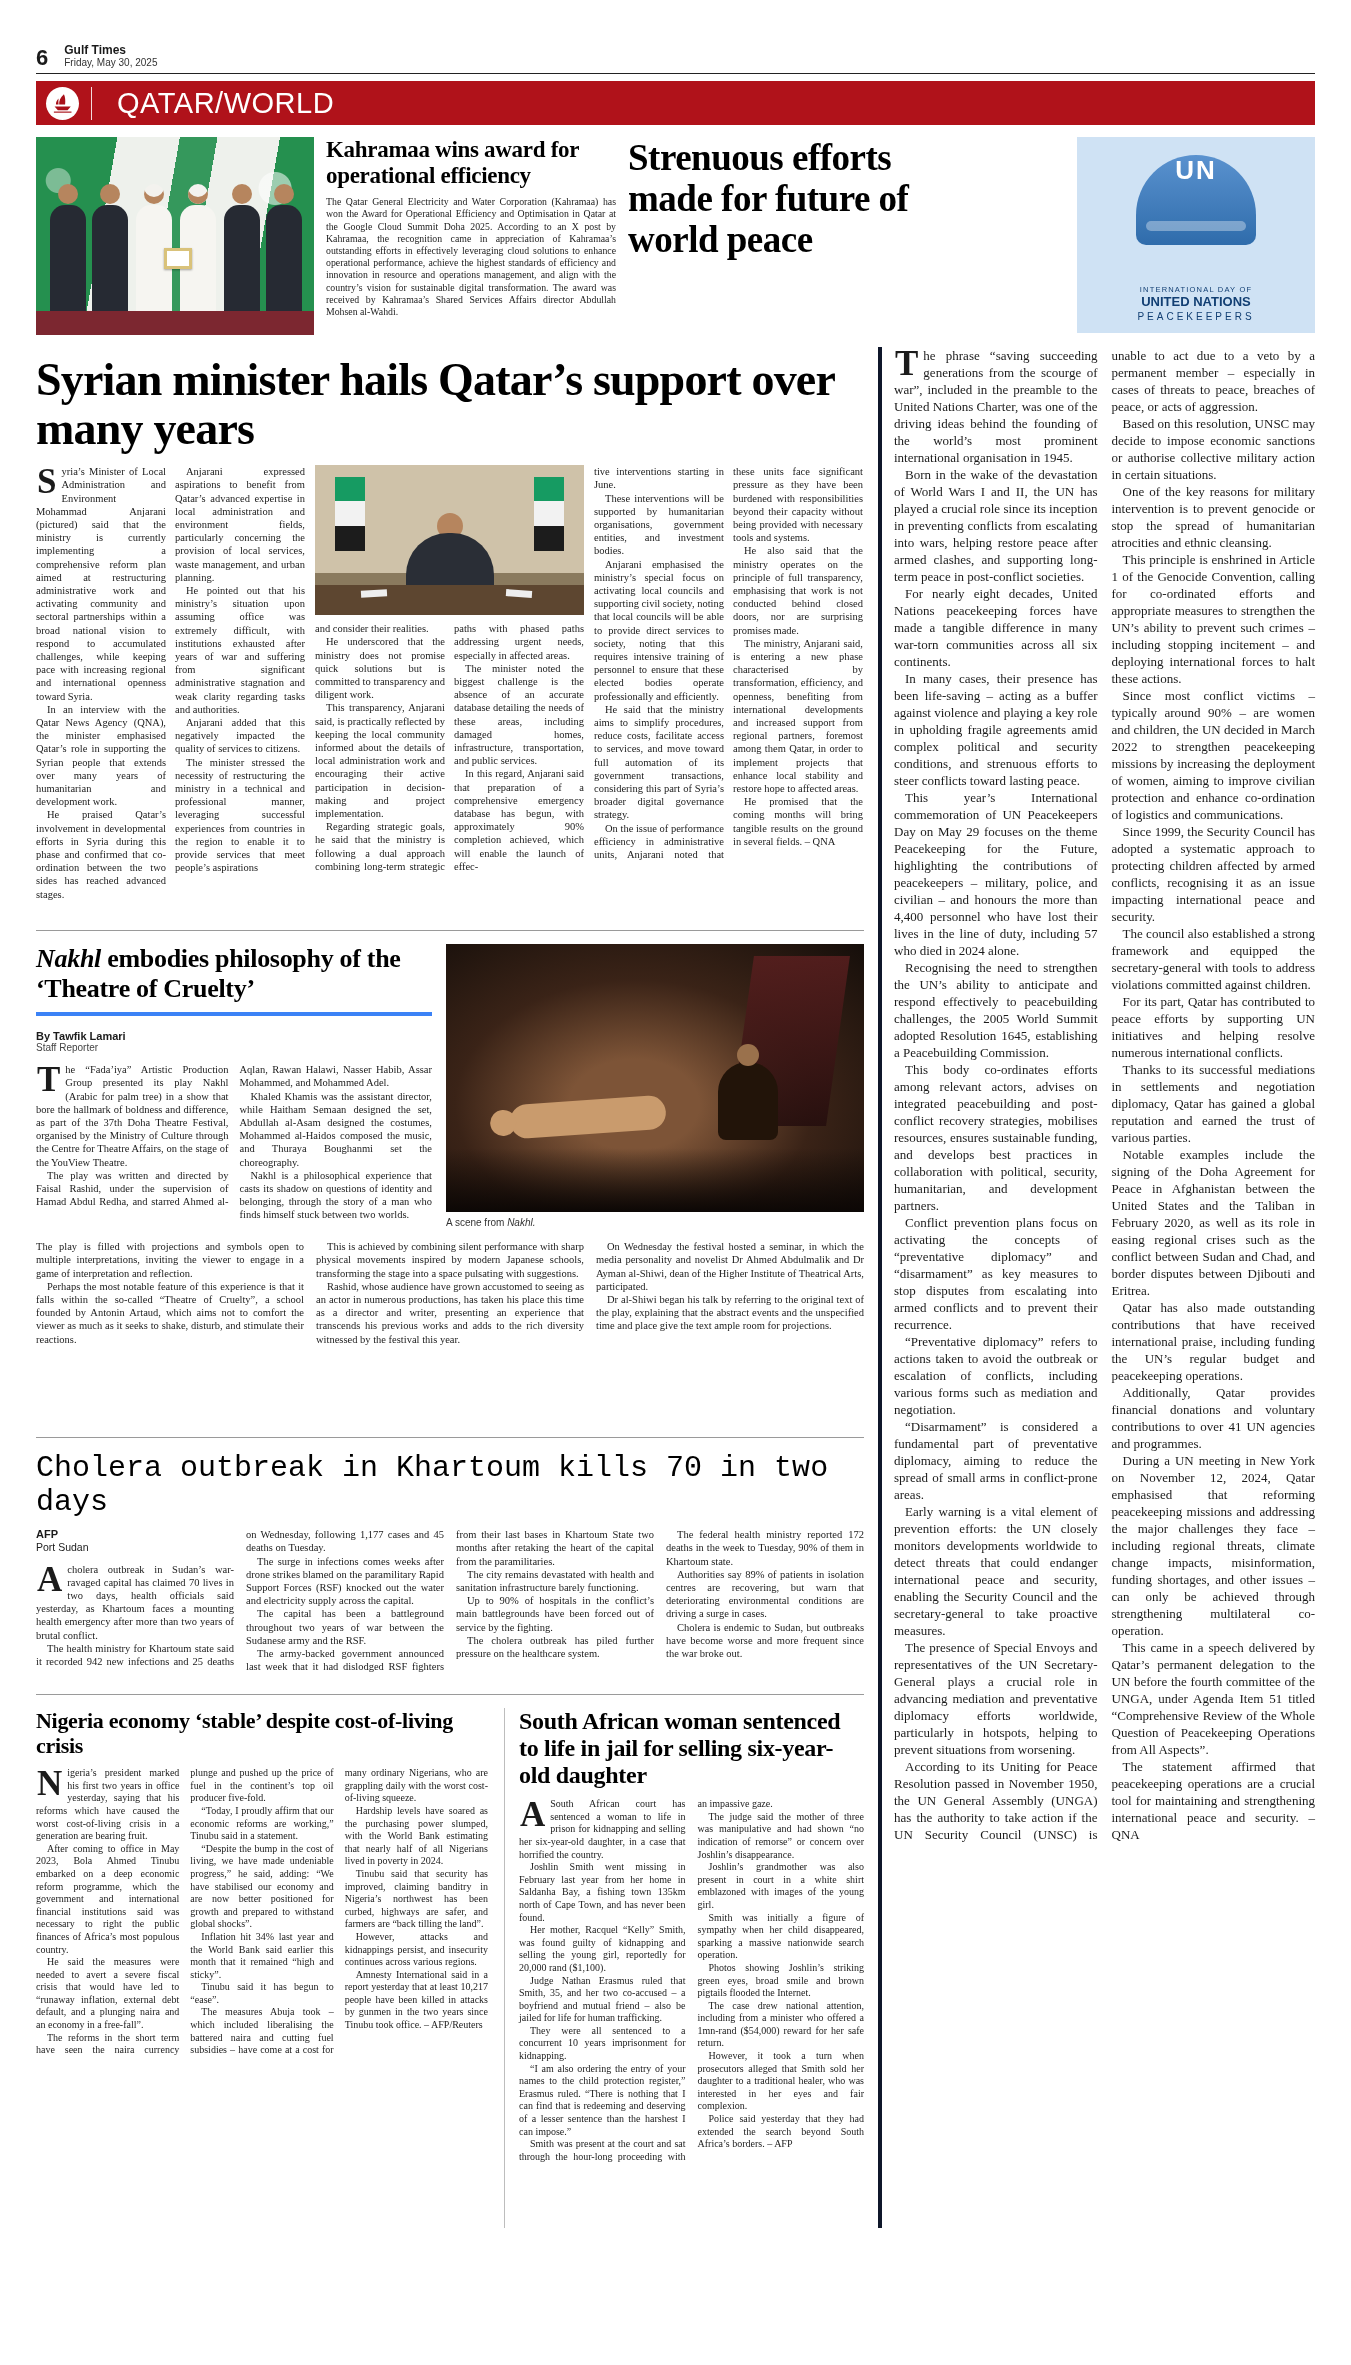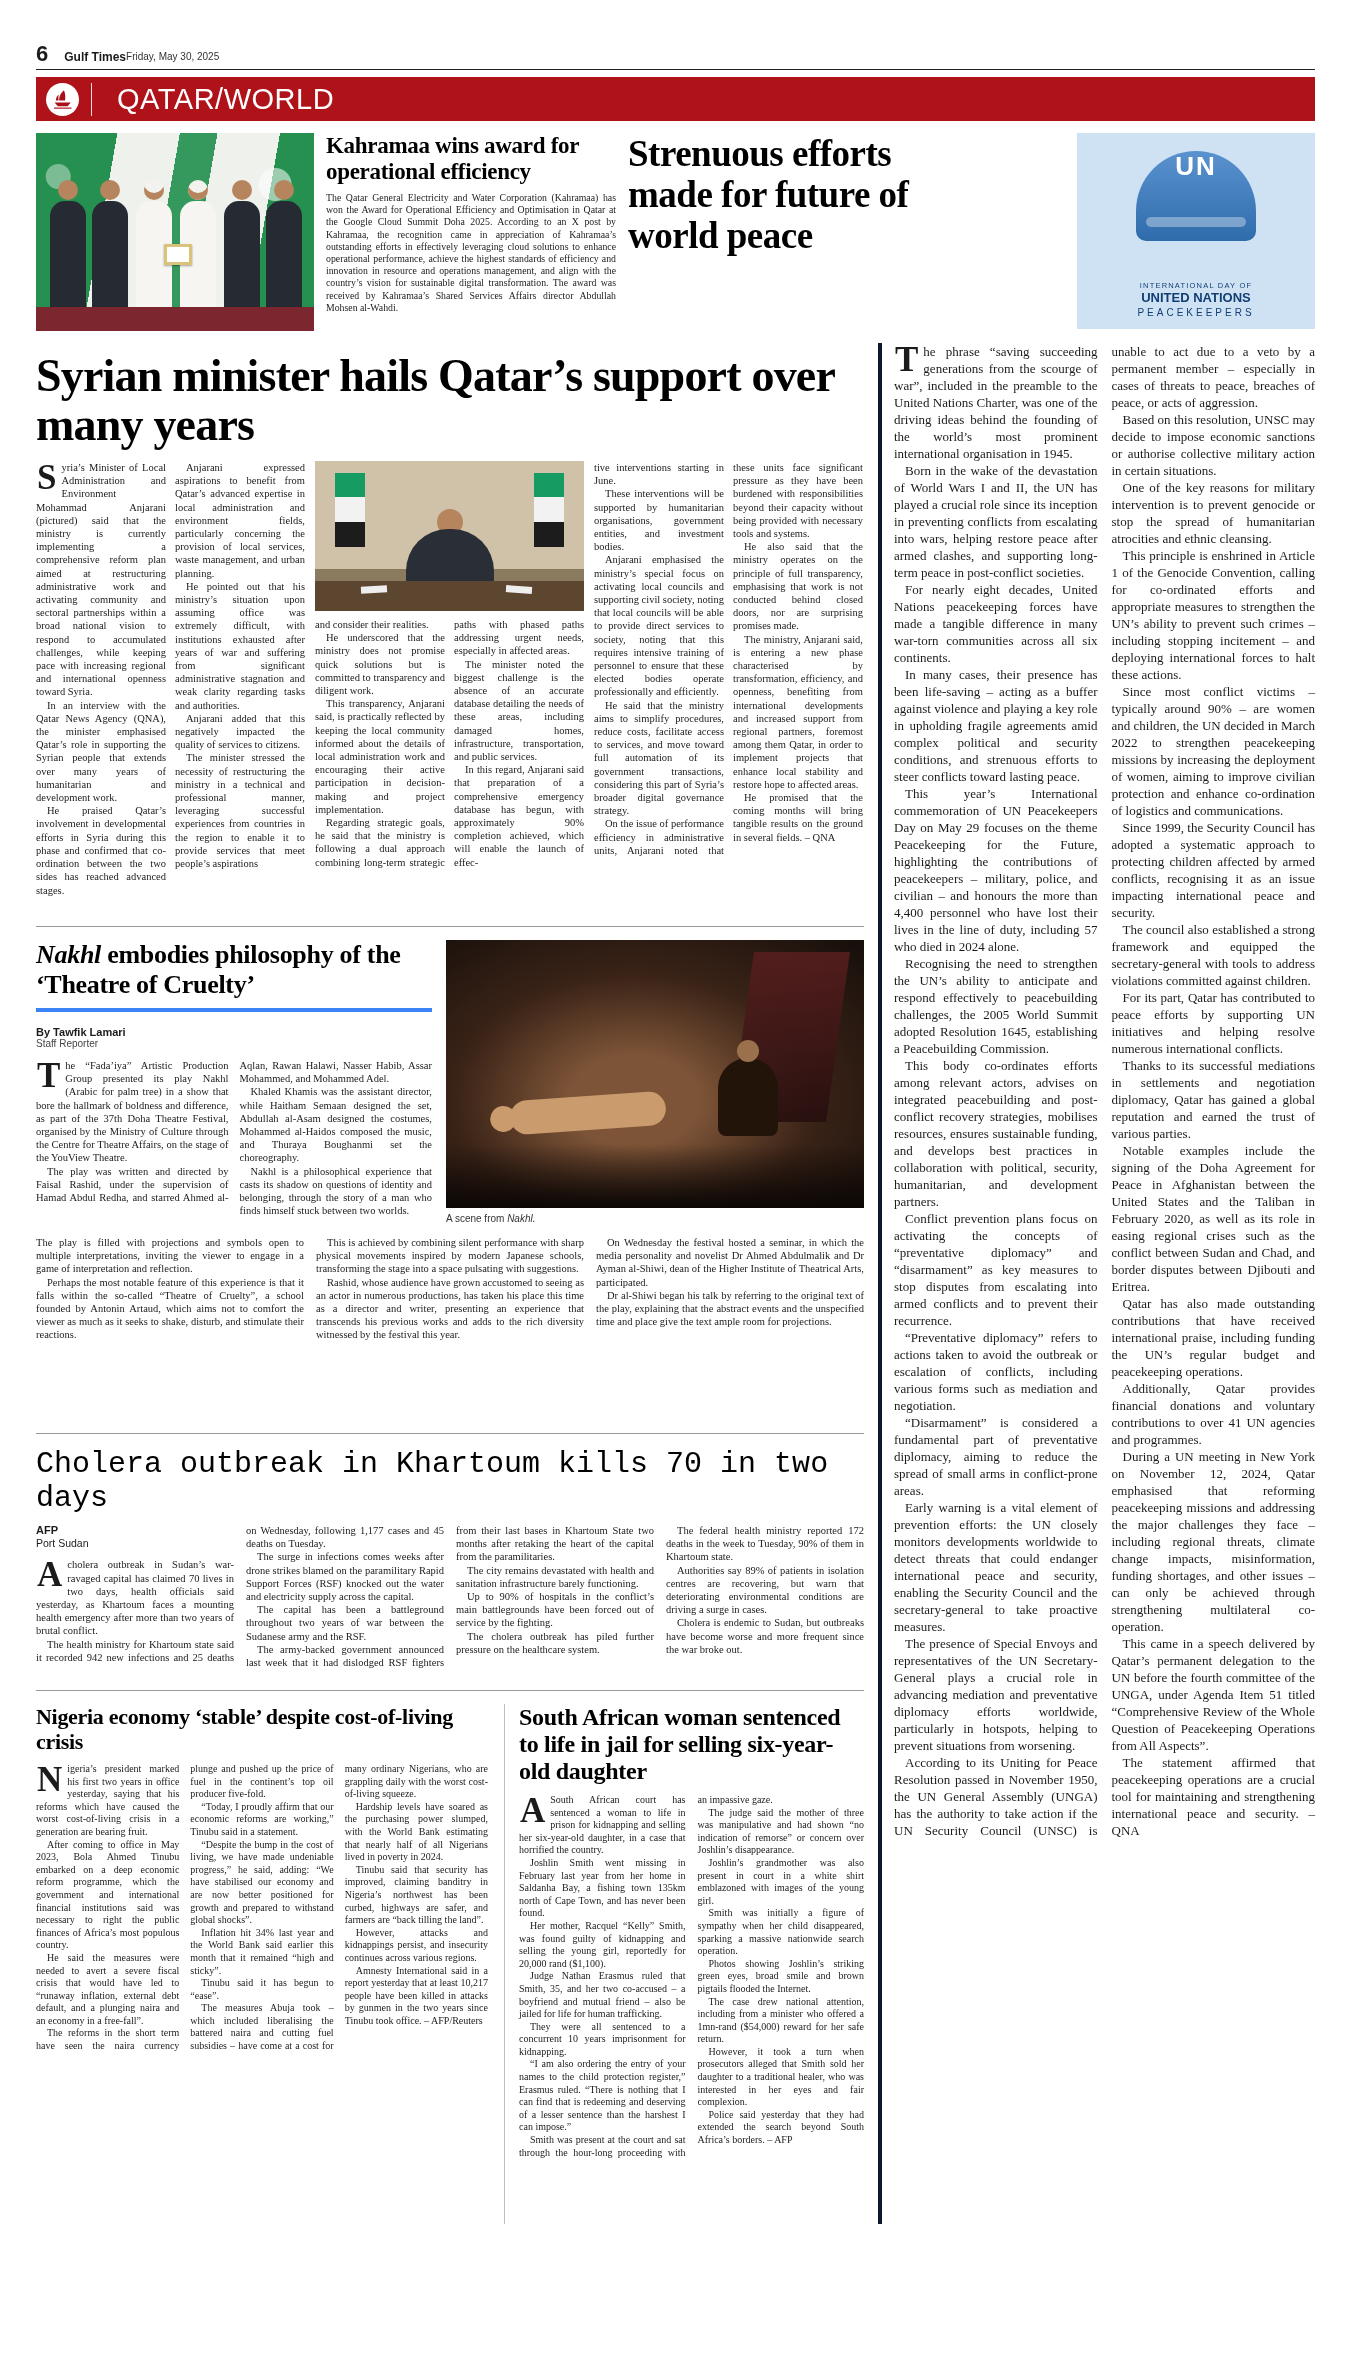--- a/index.html
+++ b/index.html
@@ -3,21 +3,21 @@
 <meta charset="utf-8">
 <style>
   *{margin:0;padding:0;box-sizing:border-box}
   html,body{background:#fff}
   body{width:1351px;height:2365px;font-family:"Liberation Serif",serif;color:#1b1b1b;overflow:hidden}
   .page{padding:44px 36px 0 36px}
 
   
   .pg-header{display:flex;align-items:flex-end;gap:16px;border-bottom:1px solid #222;padding-bottom:5px}
   .pg-num{font-family:"Liberation Sans",sans-serif;font-size:22px;font-weight:bold;line-height:20px}
-  .pg-paper{display:flex;flex-direction:row;line-height:1.1}
+  .pg-paper{display:flex;flex-direction:column;line-height:1.1}
   .paper-name{font-family:"Liberation Sans",sans-serif;font-weight:bold;font-size:12px}
   .paper-date{font-family:"Liberation Sans",sans-serif;font-size:10px;color:#333}
 
   .banner{margin-top:7px;height:44px;background:#b0121a;display:flex;align-items:center;padding:0 10px;gap:12px}
   .logo-circle{width:33px;height:33px;background:#fff;border-radius:50%;display:flex;align-items:center;justify-content:center;flex:0 0 auto}
   .sec-title{font-family:"Liberation Sans",sans-serif;color:#fff;font-size:29px;line-height:33px;letter-spacing:.5px;border-left:1px solid rgba(255,255,255,.85);padding-left:25px;font-weight:normal}
 
   
   .body p{margin:0;text-align:justify}
   .body p + p{text-indent:11px}

